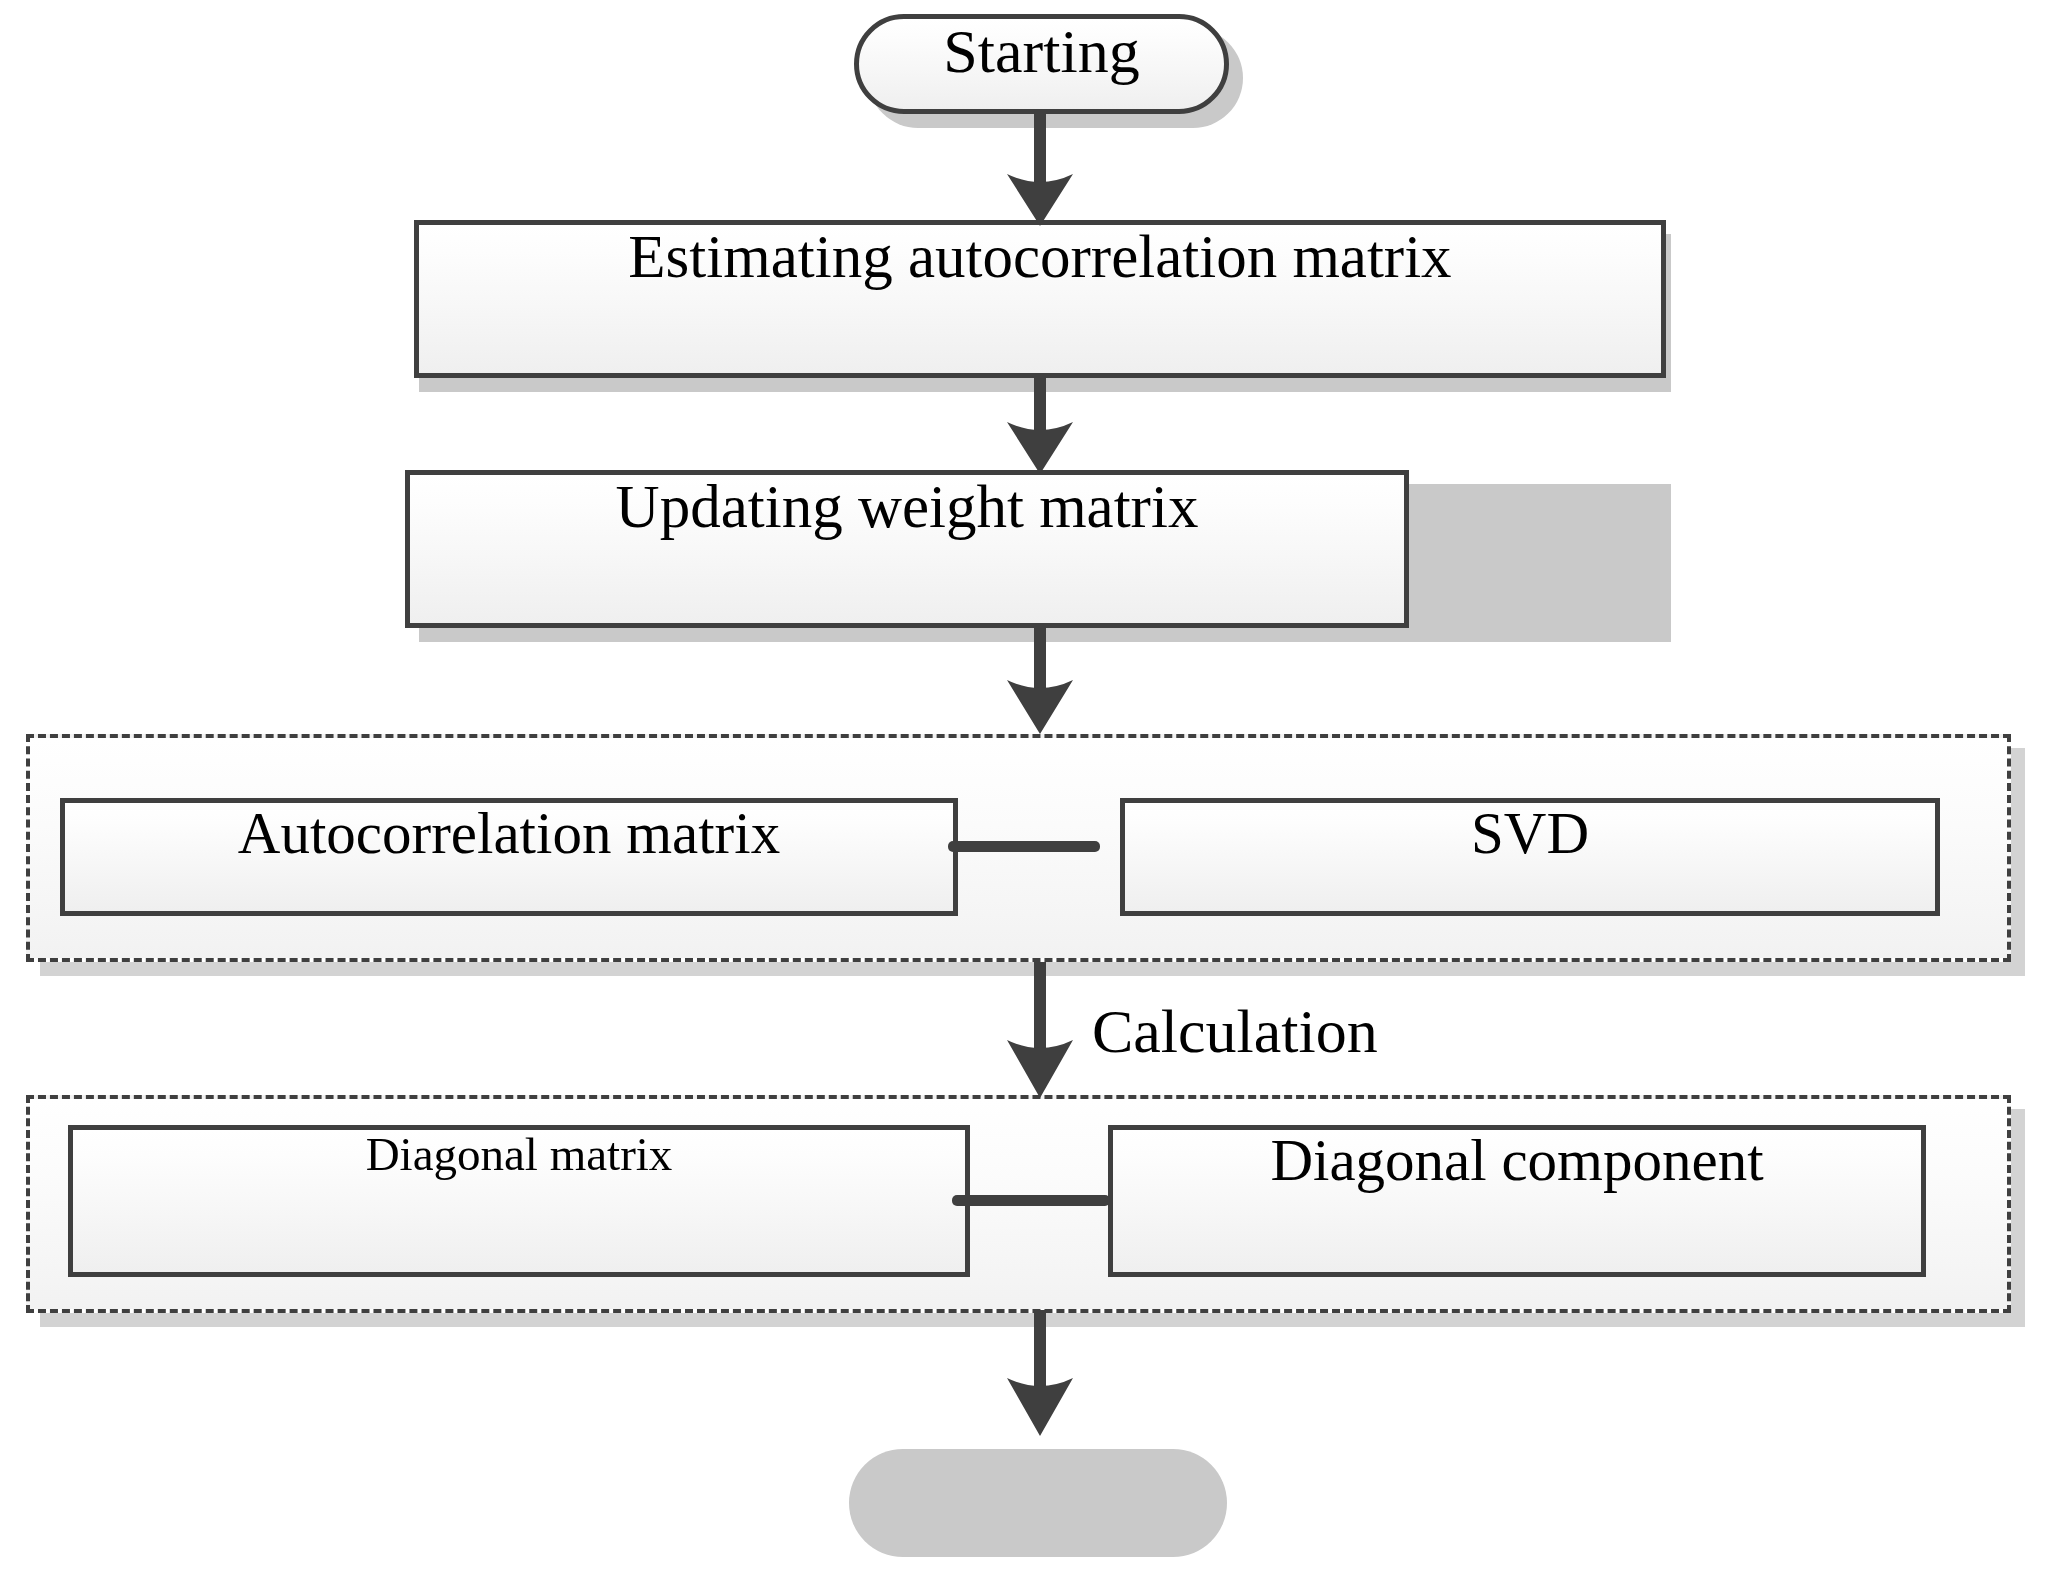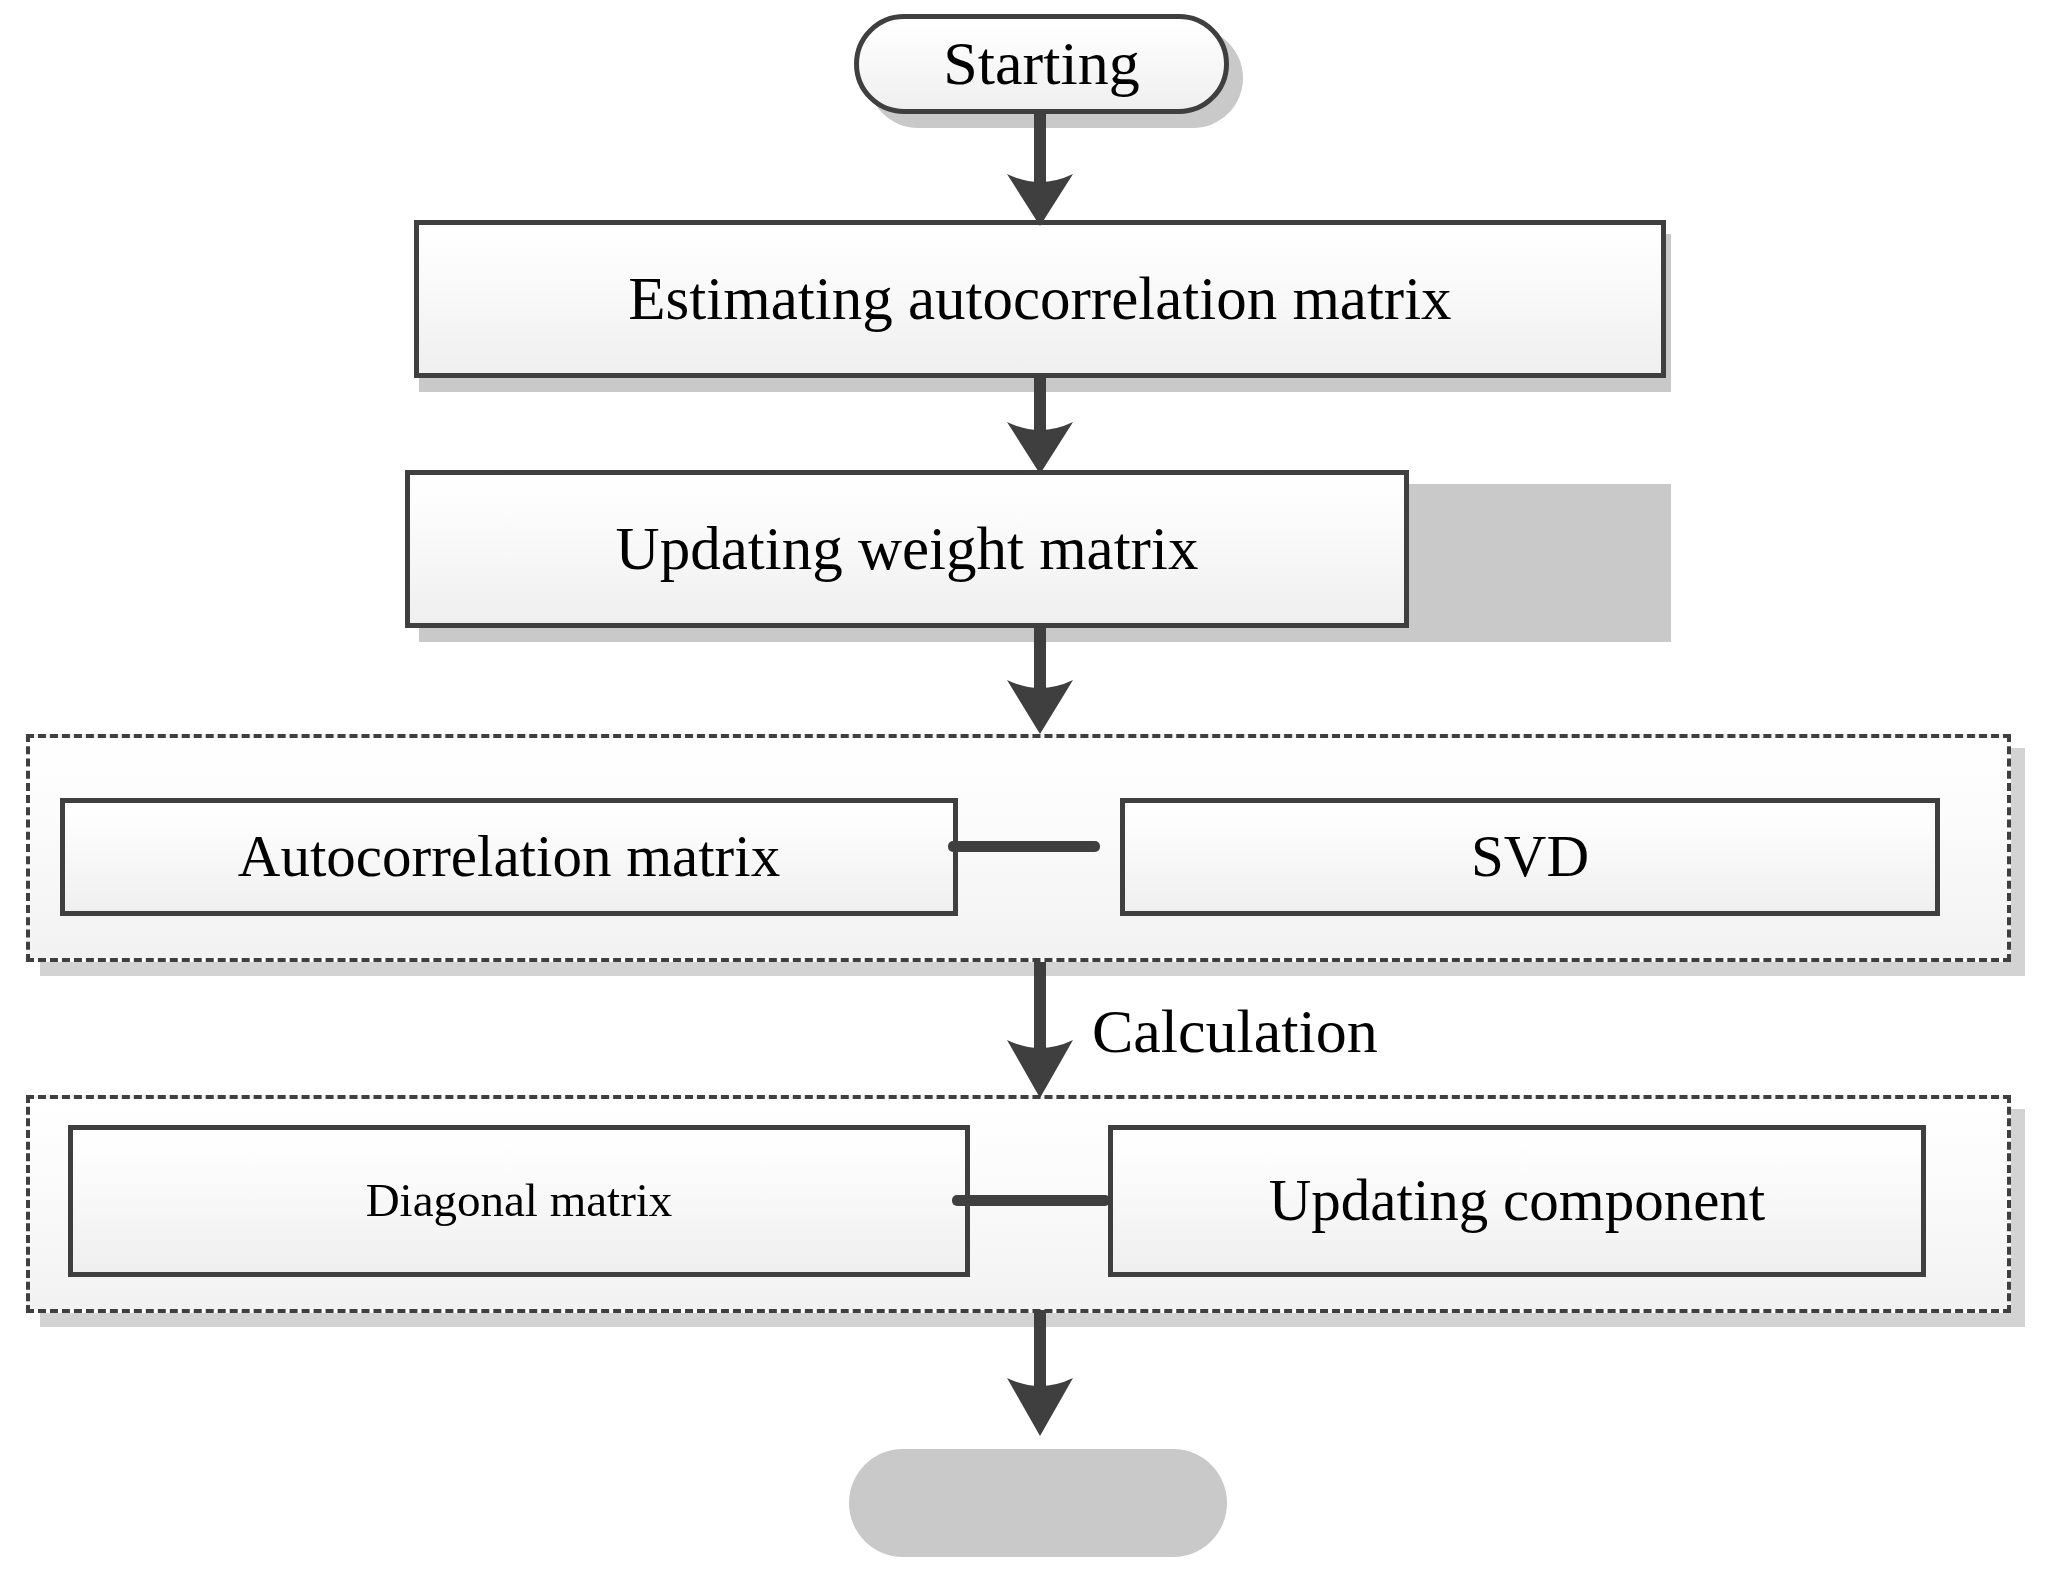--- a/index.html
+++ b/index.html
@@ -16,21 +16,20 @@
     overflow: hidden;
   }
 
   
   .node {
     position: absolute;
     box-sizing: border-box;
     background: linear-gradient(to bottom, #ffffff 0%, #fdfdfd 18%, #f7f7f7 55%, #efefef 100%);
     border: 5px solid #3f3f3f;
     display: flex;
-    align-items: center;
     justify-content: center;
     color: #000000;
     text-align: center;
     line-height: 1.05;
     z-index: 4;
   }
   .node .label { display: block; padding: 0 14px; }
 
   
   .shadow {
@@ -142,21 +141,21 @@
 
   <div class="shadow soft" style="left:82px; top:1139px; width:902px; height:152px;"></div>
   <div class="node" style="left:68px; top:1125px; width:902px; height:152px; font-size:47px;">
     <span class="label">Diagonal matrix</span>
   </div>
 
   <div class="conn-line" style="left:952px; top:1195px; width:158px; height:11px;"></div>
 
   <div class="shadow faint" style="left:1122px; top:1139px; width:818px; height:152px;"></div>
   <div class="node" style="left:1108px; top:1125px; width:818px; height:152px; font-size:59px;">
-    <span class="label">Updating component</span>
+    <span class="label">Diagonal component</span>
   </div>
 
   <svg class="arrow" width="90" height="130" style="left:995px; top:1310px;" viewBox="0 0 90 130">
     <rect x="39" y="0" width="12" height="80" fill="#3f3f3f"></rect>
     <path d="M 12 68 Q 45 84 78 68 L 45 126 Z" fill="#3f3f3f"></path>
   </svg>
 
   <div class="shadow pill-shadow" style="left:849px; top:1449px; width:378px; height:108px;"></div>
 
 </div>

